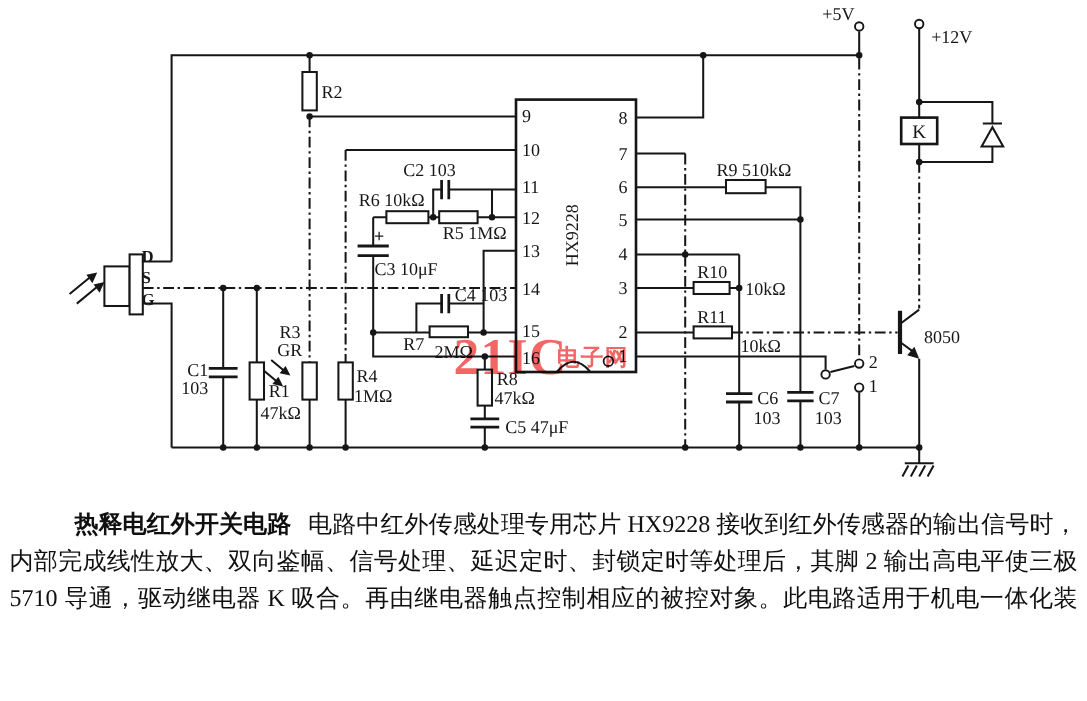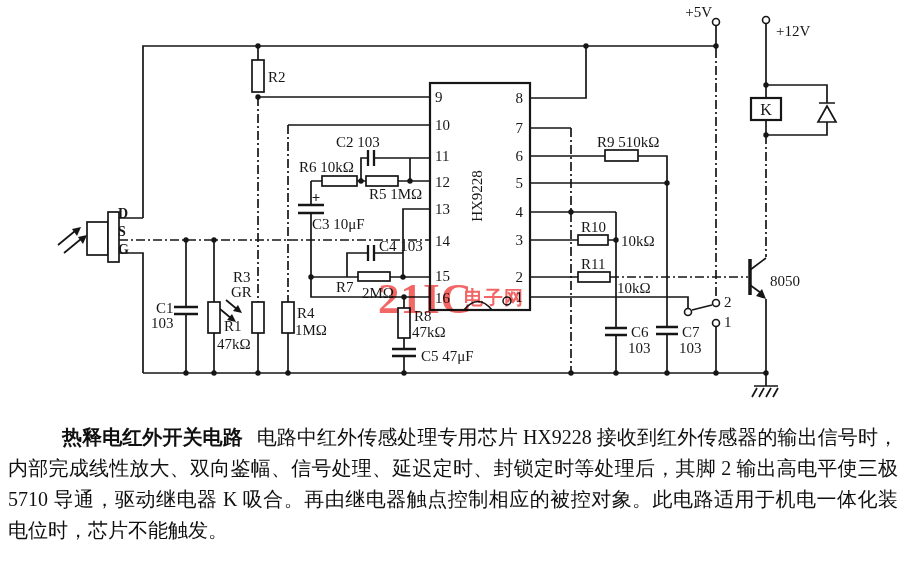--- a/index.html
+++ b/index.html
@@ -237,14 +237,13 @@
   <span class="wm-brand">21IC</span>
   <span class="wm-site">电子网</span>
 </div>
 
 <div class="caption">
   <div class="cline first">
     <span class="ctitle">热释电红外开关电路</span><span>电路中红外传感处理专用芯片 HX9228 接收到红外传感器的输出信号时，经</span>
   </div>
   <div class="cline">内部完成线性放大、双向鉴幅、信号处理、延迟定时、封锁定时等处理后，其脚 2 输出高电平使三极管</div>
   <div class="cline">5710 导通，驱动继电器 K 吸合。再由继电器触点控制相应的被控对象。此电路适用于机电一体化装置、生</div>
-  <div class="cline last">电位时，芯片不能触发。</div>
 </div>
 
 </body></html>

